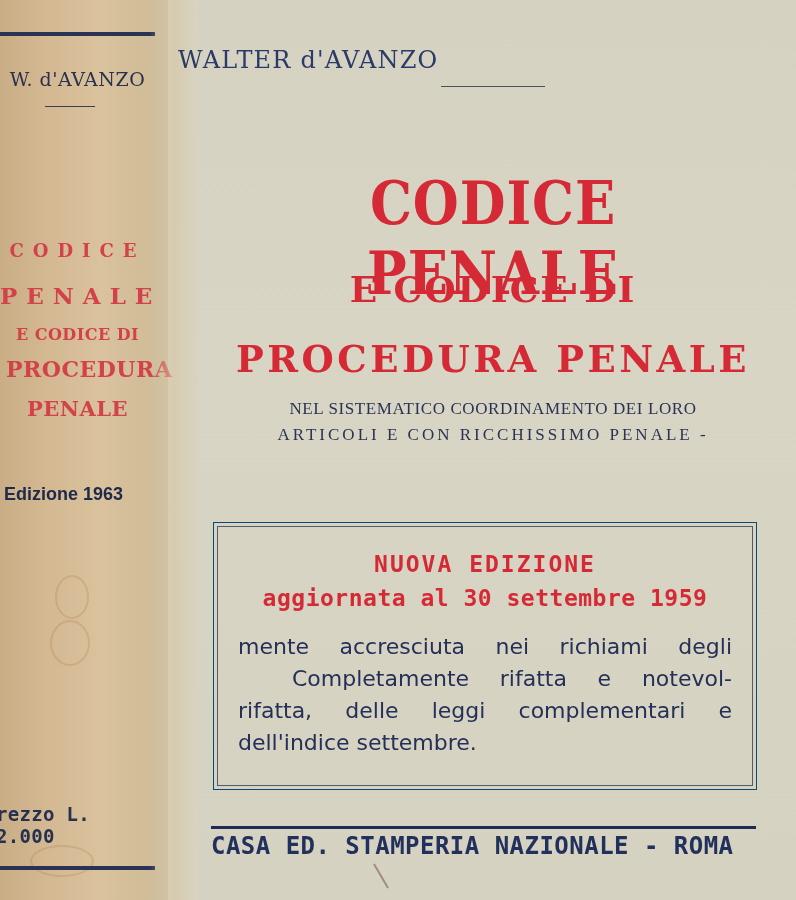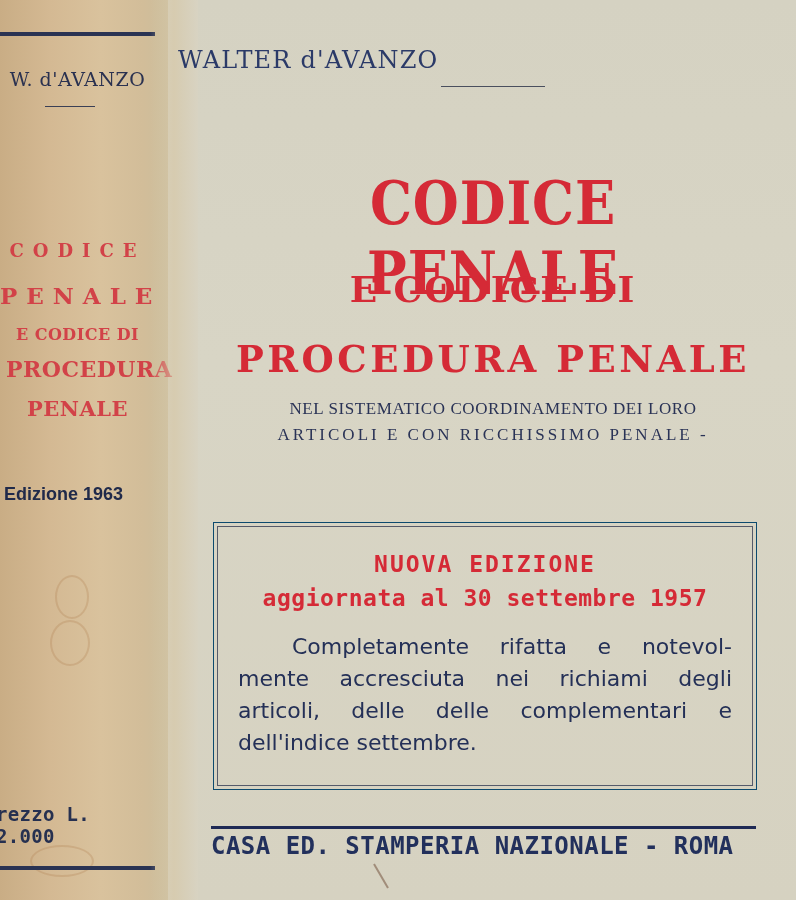--- a/index.html
+++ b/index.html
@@ -163,25 +163,25 @@
 
   <div class="title t1">CODICE PENALE</div>
   <div class="title t2">E CODICE DI</div>
   <div class="title t3">PROCEDURA PENALE</div>
 
   <div class="subtitle s1">NEL SISTEMATICO COORDINAMENTO DEI LORO</div>
   <div class="subtitle s2">ARTICOLI E CON RICCHISSIMO PENALE -</div>
 
   <div class="box">
     <div class="box-head h1">NUOVA EDIZIONE</div>
-    <div class="box-head h2">aggiornata al 30 settembre 1957</div>
+    <div class="box-head h2">aggiornata al 30 settembre 1959</div>
     <div class="box-body">
+      <span class="box-line">mente accresciuta nei richiami degli</span>
       <span class="box-line first">Completamente rifatta e notevol-</span>
-      <span class="box-line">mente accresciuta nei richiami degli</span>
-      <span class="box-line">articoli, delle delle complementari e</span>
+      <span class="box-line">rifatta, delle leggi complementari e</span>
       <span class="box-line last">dell'indice settembre.</span>
     </div>
   </div>
 
   <div class="publisher-rule"></div>
   <div class="publisher">CASA ED. STAMPERIA NAZIONALE - ROMA</div>
   <div class="scratch"></div>
 </div>
 
 </body></html>

